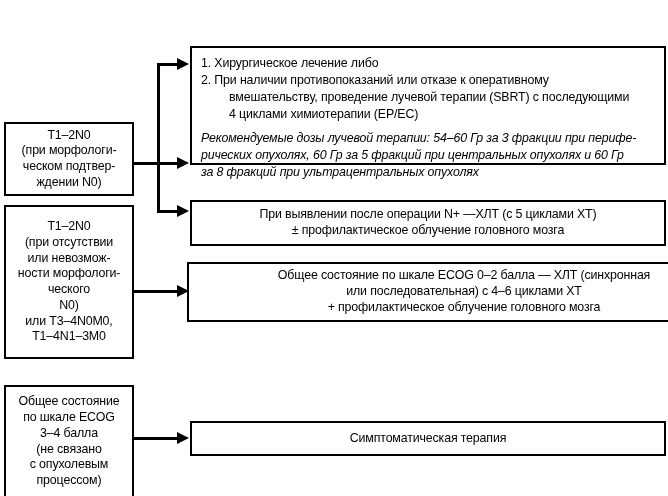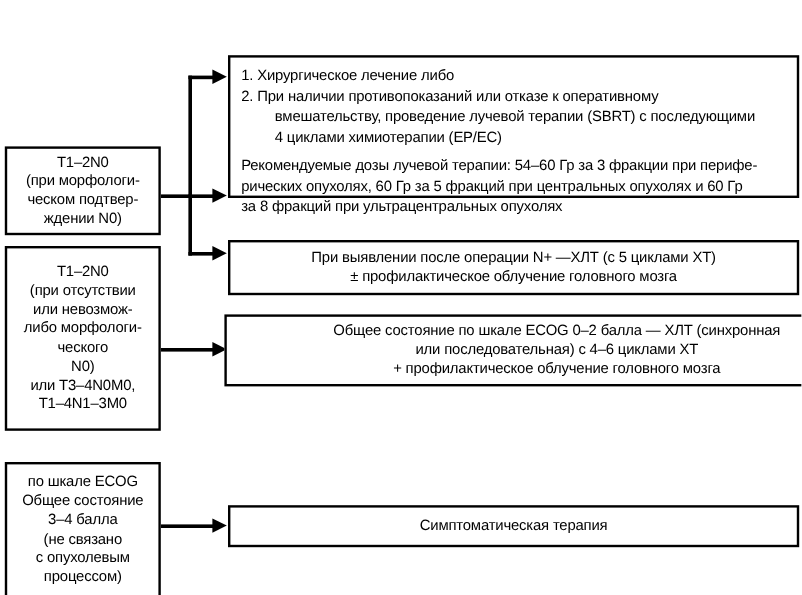--- a/index.html
+++ b/index.html
@@ -52,20 +52,21 @@
   .num-list { margin: 0; }
   .num-item {
     display: block;
     white-space: nowrap;
     padding-left: 14px;
     text-indent: -14px;
     line-height: 1.38;
   }
   .num-item .cont { padding-left: 14px; text-indent: 0; display: block; }
   .note {
+    font-style: italic;
     margin-top: 7px;
     line-height: 1.35;
   }
   .note .line { display: block; white-space: nowrap; }
 
   
   .seg { position: absolute; background: #000000; }
   .arrow {
     position: absolute;
     width: 0; height: 0;
@@ -101,30 +102,30 @@
     <span class="line">T1–2N0</span>
     <span class="line">(при морфологи-</span>
     <span class="line">ческом подтвер-</span>
     <span class="line">ждении N0)</span>
   </div>
 
   <div class="node" id="node-cond-2">
     <span class="line">T1–2N0</span>
     <span class="line">(при отсутствии</span>
     <span class="line">или невозмож-</span>
-    <span class="line">либо морфологи-</span>
+    <span class="line">ности морфологи-</span>
     <span class="line">ческого</span>
     <span class="line">N0)</span>
     <span class="line">или T3–4N0M0,</span>
     <span class="line">T1–4N1–3M0</span>
   </div>
 
   <div class="node" id="node-cond-3">
+    <span class="line">Общее состояние</span>
     <span class="line">по шкале ECOG</span>
-    <span class="line">Общее состояние</span>
     <span class="line">3–4 балла</span>
     <span class="line">(не связано</span>
     <span class="line">с опухолевым</span>
     <span class="line">процессом)</span>
   </div>
 
   <div class="node" id="node-out-1">
     <div class="num-list">
       <span class="num-item"><span>1.</span>
         <span>Хирургическое лечение либо</span></span>

